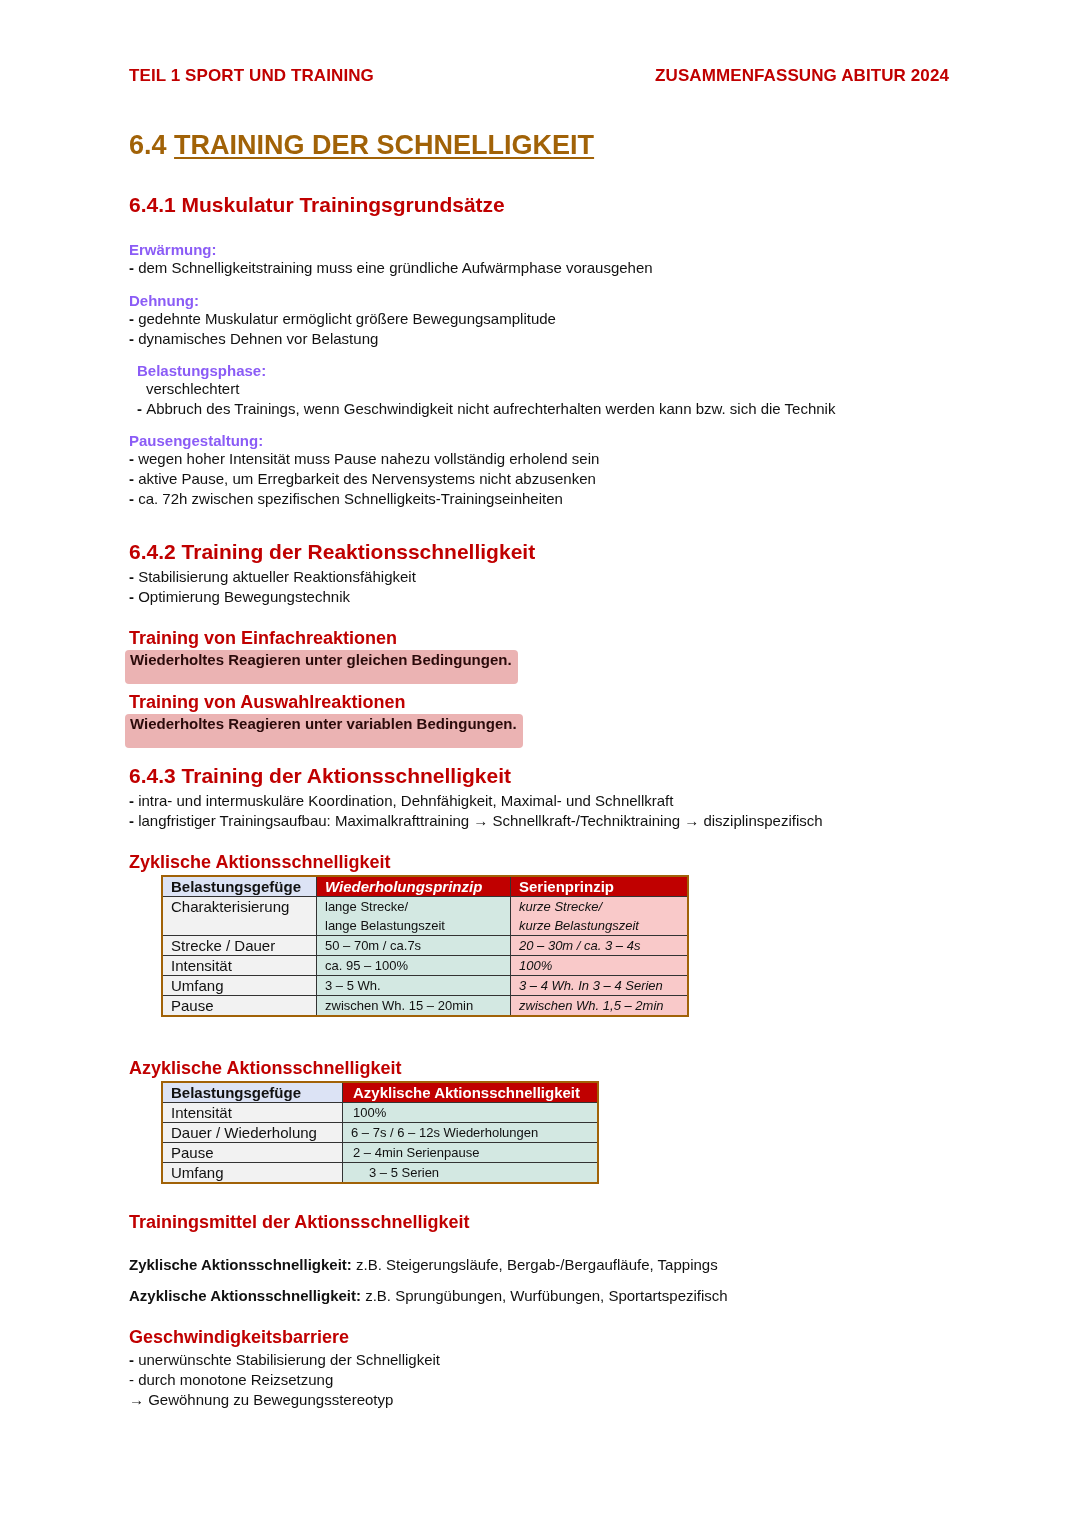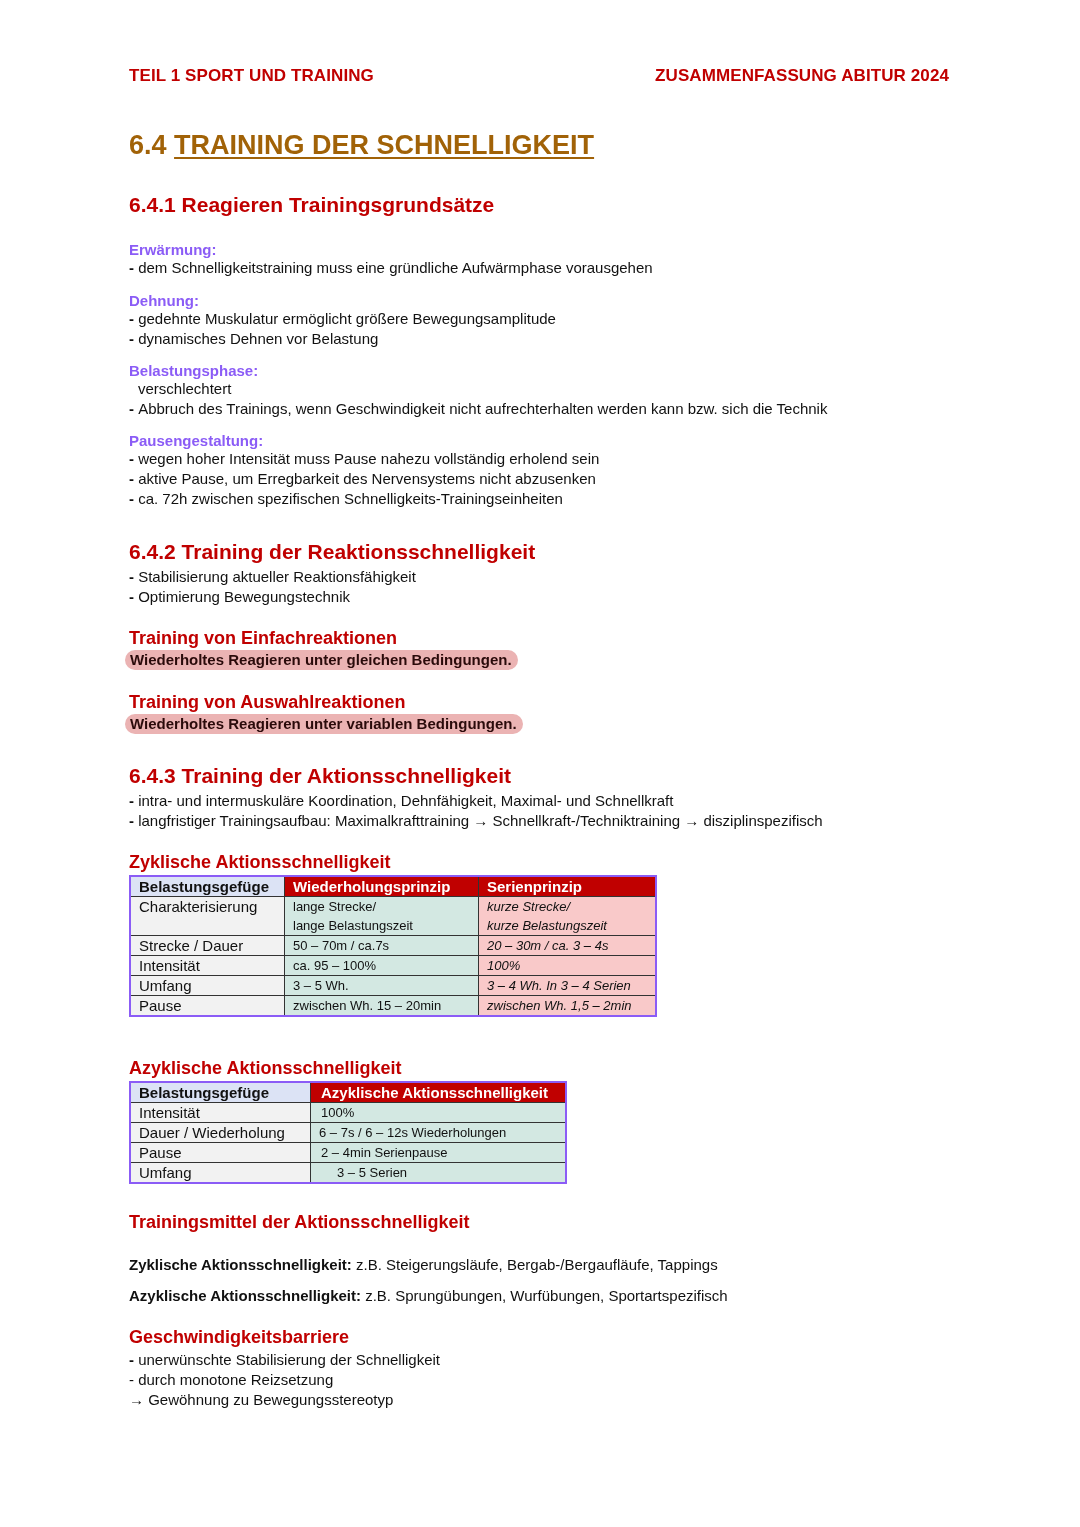--- a/index.html
+++ b/index.html
@@ -17,27 +17,28 @@
     .abs { position: absolute; left: 129px; }
     .h1 { font-size: 27px; font-weight: bold; color: #a16207; }
     .h1 .u { text-decoration: underline; text-decoration-thickness: 2px; text-underline-offset: 3px; }
     .h2 { font-size: 21px; font-weight: bold; color: #c00000; }
     .h3 { font-size: 18px; font-weight: bold; color: #c00000; }
     .lbl { font-size: 15px; font-weight: bold; color: #8b5cf6; }
     .line { font-size: 15px; line-height: 20px; color: #111; }
     .line .dash { font-weight: bold; }
     .indent { padding-left: 9px; }
     .hl {
-      display: inline-block; background: #ebb3b3; border-radius: 10px;
-      padding: 1px 6px 2px 5px; font-size: 15px; font-weight: bold; color: #2a0a0a;
+      display: inline-block; background: #ebb3b3; border-radius: 4px;
+      padding: 1px 6px 16px 5px; font-size: 15px; font-weight: bold; color: #2a0a0a;
       margin-left: -4px;
     }
     table.t {
       position: absolute; border-collapse: collapse; font-size: 14px;
-      border: 2px solid #8b5cf6;
+      border: 2px solid #a16207;
+      margin-left: 32px;
     }
     table.t td, table.t th {
       border: 1px solid #333; padding: 0 8px; text-align: left; vertical-align: top;
       height: 19px; line-height: 19px;
     }
     table.t th { font-weight: bold; font-size: 15px; }
     th.th-key { background: #dce3f5; color: #111; }
     th.th-red { background: #c00000; color: #ffffff; }
     td.key { background: #f2f2f2; font-size: 15px; }
     td.green { background: #d3e8e2; font-size: 13px; }
@@ -48,34 +49,34 @@
 <body>
 
 <div class="hdr hdr-left">TEIL 1 SPORT UND TRAINING</div>
 <div class="hdr hdr-right">ZUSAMMENFASSUNG ABITUR 2024</div>
 
 <div class="abs h1" style="top:130px;">
   <span>6.4</span>
   <span class="u">TRAINING DER SCHNELLIGKEIT</span>
 </div>
 
-<div class="abs h2" style="top:193px;">6.4.1 Reagieren Trainingsgrundsätze</div>
+<div class="abs h2" style="top:193px;">6.4.1 Muskulatur Trainingsgrundsätze</div>
 
 <div class="abs" style="top:241px;">
   <div class="lbl">Erwärmung:</div>
   <div class="line"><span class="dash">- </span><span>dem Schnelligkeitstraining muss eine gründliche Aufwärmphase vorausgehen</span></div>
 </div>
 
 <div class="abs" style="top:292px;">
   <div class="lbl">Dehnung:</div>
   <div class="line"><span class="dash">- </span><span>gedehnte Muskulatur ermöglicht größere Bewegungsamplitude</span></div>
   <div class="line"><span class="dash">- </span><span>dynamisches Dehnen vor Belastung</span></div>
 </div>
 
-<div class="abs" style="top:362px;">
+<div class="abs" style="top:362px;margin-left:8px;">
   <div class="lbl">Belastungsphase:</div>
   <div class="line indent">verschlechtert</div>
   <div class="line"><span class="dash">- </span><span>Abbruch des Trainings, wenn Geschwindigkeit nicht aufrechterhalten werden kann bzw. sich die Technik</span></div>
 </div>
 
 <div class="abs" style="top:432px;">
   <div class="lbl">Pausengestaltung:</div>
   <div class="line"><span class="dash">- </span><span>wegen hoher Intensität muss Pause nahezu vollständig erholend sein</span></div>
   <div class="line"><span class="dash">- </span><span>aktive Pause, um Erregbarkeit des Nervensystems nicht abzusenken</span></div>
   <div class="line"><span class="dash">- </span><span>ca. 72h zwischen spezifischen Schnelligkeits-Trainingseinheiten</span></div>
@@ -102,21 +103,21 @@
   <div class="line"><span class="dash">- </span><span>intra- und intermuskuläre Koordination, Dehnfähigkeit, Maximal- und Schnellkraft</span></div>
   <div class="line"><span class="dash">- </span><span>langfristiger Trainingsaufbau: Maximalkrafttraining → Schnellkraft-/Techniktraining → disziplinspezifisch</span></div>
 </div>
 
 <div class="abs h3" style="top:852px;">Zyklische Aktionsschnelligkeit</div>
 
 <table class="t" style="left:129px; top:875px; width:528px;">
   <tbody>
       <tr>
     <th class="th-key" style="width:137px;">Belastungsgefüge</th>
-    <th class="th-red" style="width:177px;">Wiederholungsprinzip</th>
+    <th class="th-red" style="width:177px;font-style:italic;">Wiederholungsprinzip</th>
     <th class="th-red">Serienprinzip</th>
   </tr>
   <tr>
     <td class="key twoline">Charakterisierung</td>
     <td class="green twoline">
           <div>lange Strecke/</div>
           <div>lange Belastungszeit</div>
         </td>
     <td class="pink twoline">
           <div>kurze Strecke/</div>

